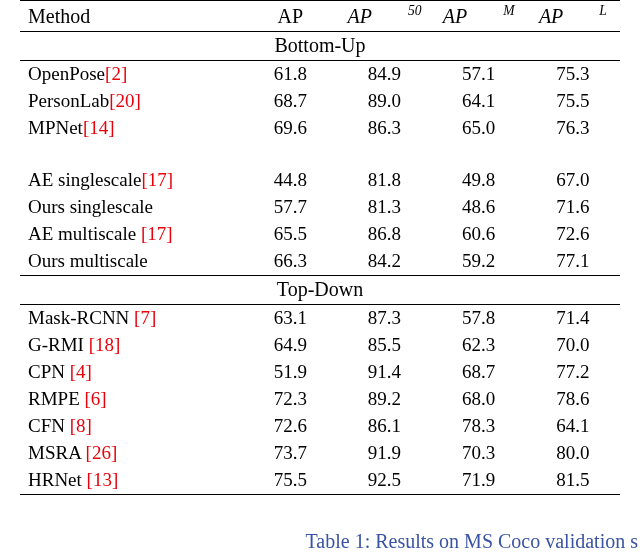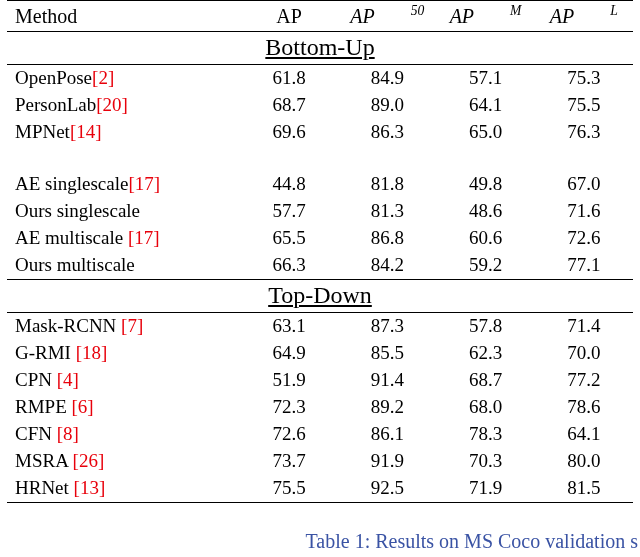--- a/index.html
+++ b/index.html
@@ -12,21 +12,21 @@
     height: 557px;
     font-family: "Liberation Serif", serif;
     color: #000000;
     overflow: hidden;
   }
   .page {
     position: relative;
     width: 640px;
     height: 557px;
     box-sizing: border-box;
-    padding: 0 7px;
+    padding: 0 20px;
     border-radius: 9px;
   }
   table.results {
     width: 100%;
     border-collapse: collapse;
     font-size: 19px;
     table-layout: fixed;
   }
   table.results td, table.results th {
     padding: 2px 0 3px 0;
@@ -46,24 +46,23 @@
     padding-bottom: 6px;
     font-size: 20px;
   }
   .rule-top td {
     border-top: 1.6px solid #000;
   }
   .rule-under-head td {
     border-top: 1.2px solid #000;
   }
   .section-row td {
-    font-size: 24px;
+    font-size: 20px;
     padding-top: 3px;
     padding-bottom: 4px;
-    text-decoration: underline;
   }
   .section-row td.section-cell {
     text-align: center;
   }
   .rule-above td {
     border-top: 1.1px solid #000;
   }
   .rule-below td {
     border-bottom: 1.1px solid #000;
   }

